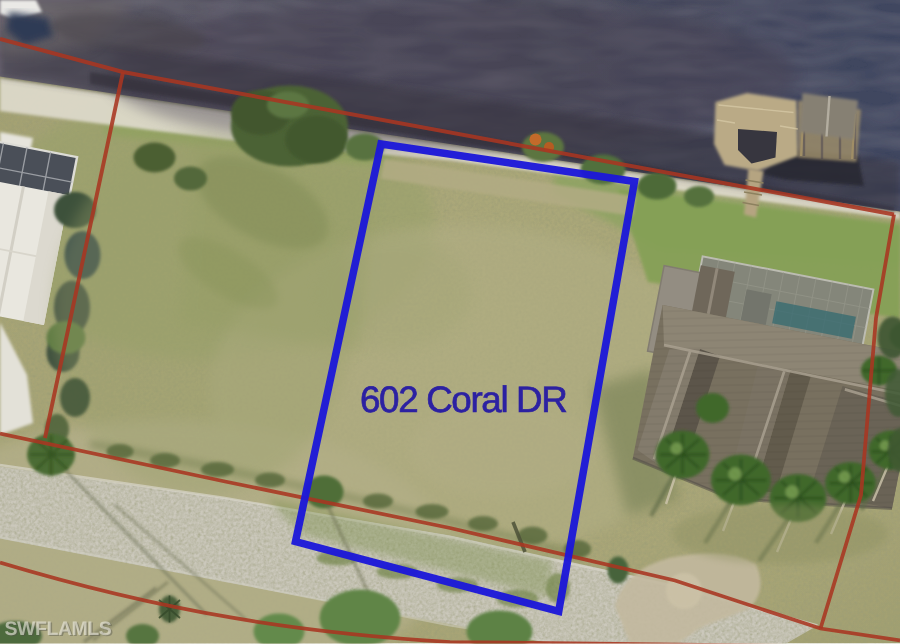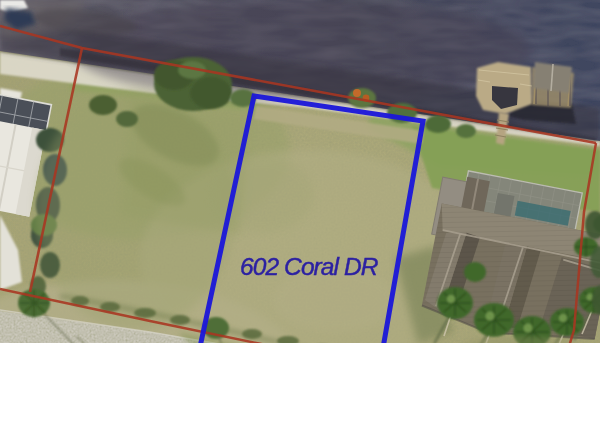--- a/index.html
+++ b/index.html
@@ -1,16 +1,16 @@
 <!DOCTYPE html>
 <html><head>
 <meta charset="utf-8">
 <style>
 html,body{margin:0;padding:0;background:#fff;}
-#stage{width:600px;height:343px;position:relative;overflow:hidden;font-family:"Liberation Sans",sans-serif;font-style:italic;}
+#stage{width:600px;height:429px;position:relative;overflow:hidden;font-family:"Liberation Sans",sans-serif;}
 </style>
 </head>
 <body>
 <div id="stage">
 <svg width="600" height="429" viewBox="0 0 600 429">
 <defs>
 <linearGradient id="waterg" x1="0" y1="0" x2="1" y2="0">
  <stop offset="0" stop-color="#696470"></stop>
  <stop offset="0.1" stop-color="#5a5764"></stop>
  <stop offset="0.3" stop-color="#4e4d5c"></stop>

